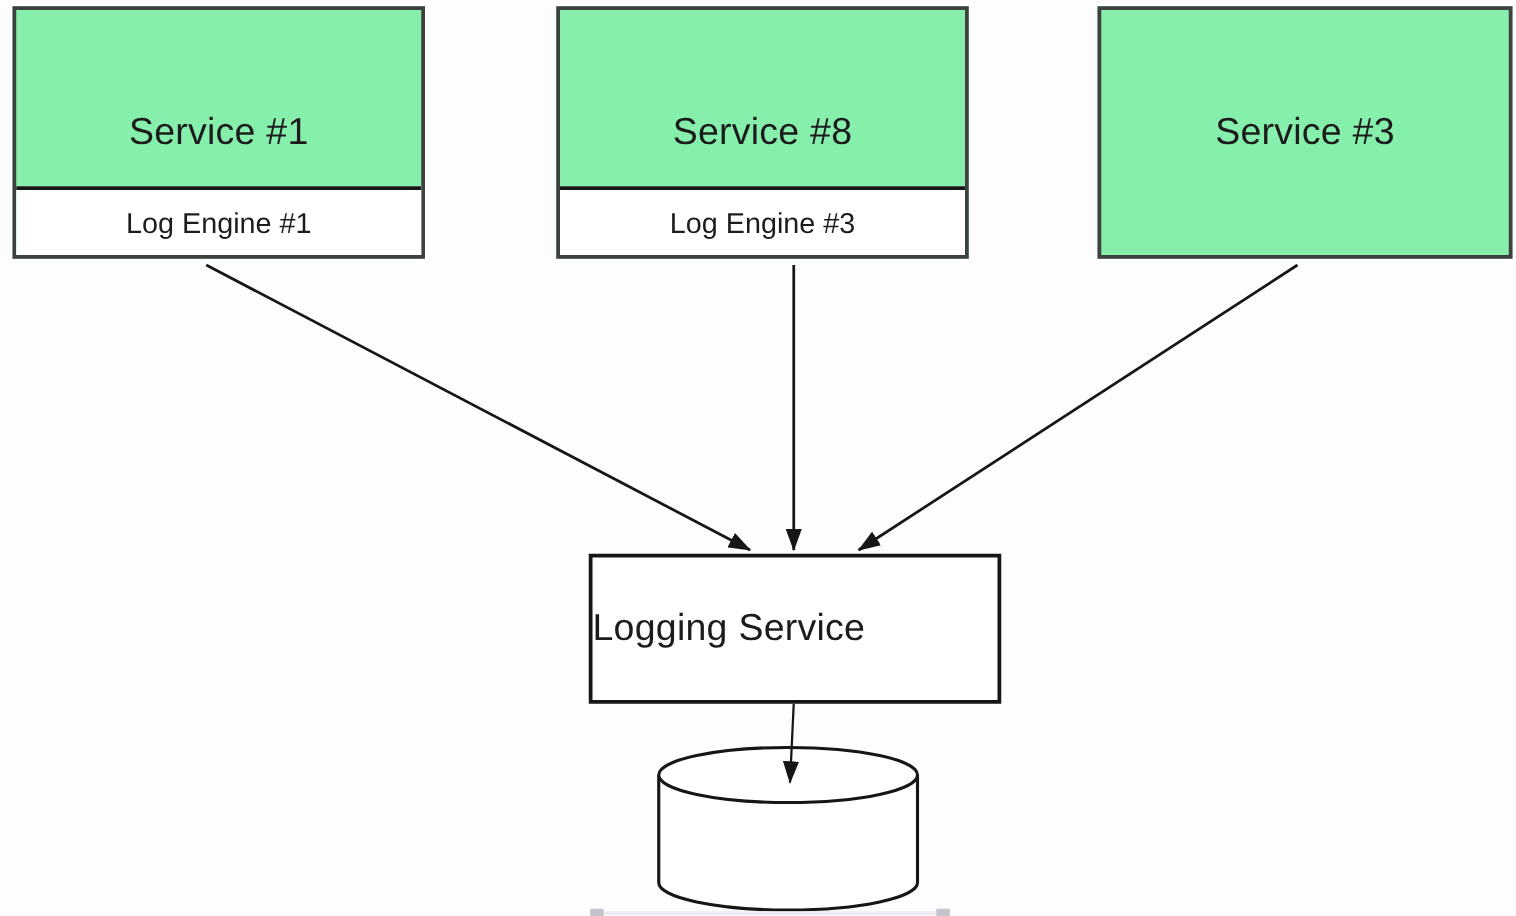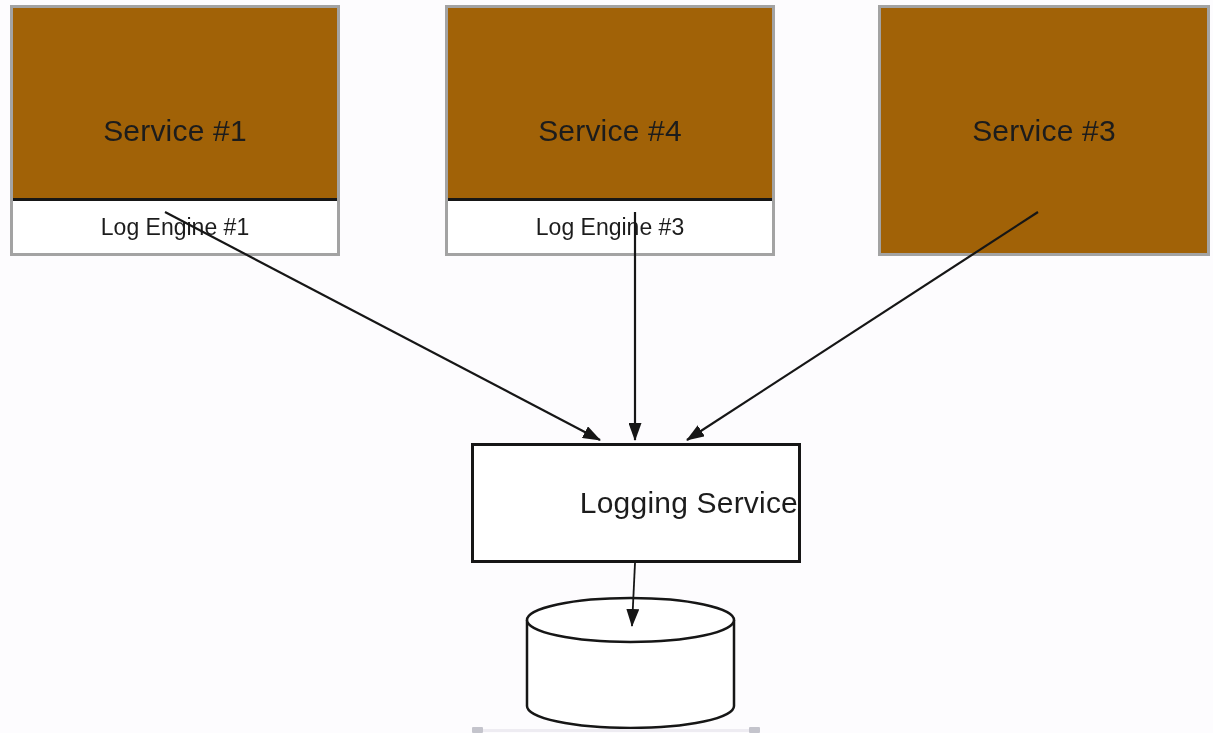--- a/index.html
+++ b/index.html
@@ -15,23 +15,23 @@
   .canvas {
     position: relative;
     width: 1213px;
     height: 733px;
     background: #fdfcfe;
   }
   
   .svc {
     position: absolute;
     top: 5px;
-    height: 251px;
-    border: 3px solid #a3a3a3;
-    background: #a16207;
+    height: 202px;
+    border: 3px solid #404040;
+    background: #86efac;
     box-sizing: border-box;
   }
   .svc-label {
     position: absolute;
     inset: 0;
     display: flex;
     align-items: center;
     justify-content: center;
     font-size: 30px;
     letter-spacing: 0.2px;
@@ -58,21 +58,21 @@
     position: absolute;
     left: 471px;
     top: 443px;
     width: 330px;
     height: 120px;
     border: 3px solid #161616;
     background: #ffffff;
     box-sizing: border-box;
     display: flex;
     align-items: center;
-    justify-content: flex-end;
+    justify-content: flex-start;
     font-size: 30px;
     letter-spacing: 0.2px;
   }
   
   .overlay {
     position: absolute;
     inset: 0;
     pointer-events: none;
   }
 </style>
@@ -82,21 +82,21 @@
 <div class="canvas">
 
   <div class="svc" id="box1">
     <div class="svc-label">Service #1</div>
     <div class="engine">
       <span>Log Engine #1</span>
     </div>
   </div>
 
   <div class="svc" id="box2">
-    <div class="svc-label">Service #4</div>
+    <div class="svc-label">Service #8</div>
     <div class="engine">
       <span>Log Engine #3</span>
     </div>
   </div>
 
   <div class="svc" id="box3">
     <div class="svc-label">Service #3</div>
   </div>
 
   <div class="logging">

